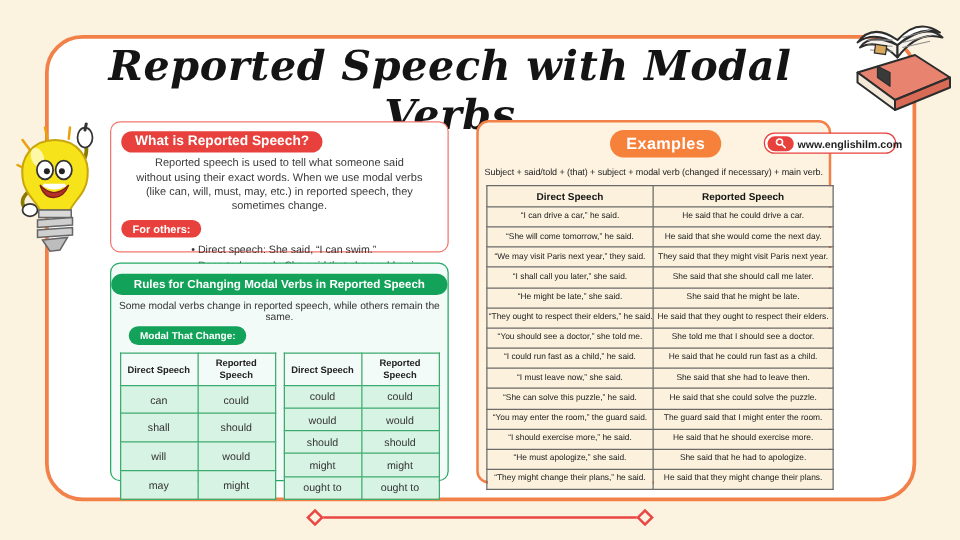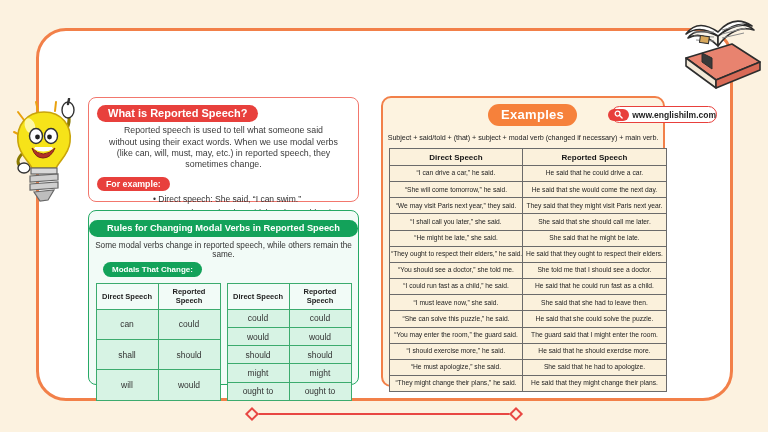--- a/index.html
+++ b/index.html
@@ -30,41 +30,42 @@
   .badges-row{display:flex;justify-content:space-between;padding:0 24px 0 14px;margin-bottom:6px;}
   .badges-row .pill{font-size:8px;padding:2.5px 9px;border-radius:9px;}
   .tables-row{display:flex;gap:6px;justify-content:center;}
   .modal-table{border-collapse:collapse;width:125px;table-layout:fixed;}
   .modal-table th{font-size:7.5px;font-weight:bold;color:#222;background:#f2fbf7;border:1px solid #3cab6e;padding:3.5px 1px;}
   .modal-table td{font-size:8.5px;color:#333;background:#d7f3e4;border:1px solid #3cab6e;padding:3.6px 1px;text-align:center;}
 
   
   .examples-box{position:absolute;left:381px;top:96px;width:284px;height:291px;background:#fdf3e0;border:2px solid #f28049;border-radius:10px;box-sizing:border-box;overflow:visible;}
   .examples-box .box-title{position:absolute;left:105px;top:6px;font-size:13px;padding:3px 13px;border-radius:14px;letter-spacing:.3px;}
-  .searchbar{position:absolute;left:228px;top:8px;width:106px;height:17px;background:#fff;border:1.3px solid #e8403c;border-radius:10px;display:flex;align-items:center;box-sizing:border-box;z-index:3;justify-content:flex-end;}
+  .searchbar{position:absolute;left:228px;top:8px;width:106px;height:17px;background:#fff;border:1.3px solid #e8403c;border-radius:10px;display:flex;align-items:center;box-sizing:border-box;z-index:3;}
   .search-btn{width:21px;height:12px;background:#e8403c;border-radius:7px;margin-left:2px;display:flex;align-items:center;justify-content:center;flex:none;}
   .searchbar .url{font-size:8.5px;font-weight:bold;color:#1e1e1e;margin-left:3px;white-space:nowrap;}
   .formula{position:absolute;left:0;top:35px;width:100%;margin:0;text-align:center;font-size:7.2px;color:#222;white-space:nowrap;letter-spacing:-.05px;}
   .examples-table{position:absolute;left:6px;top:50px;width:278px;border-collapse:collapse;table-layout:fixed;}
   .examples-table col.c1{width:48%;}
   .examples-table col.c2{width:52%;}
   .examples-table th{font-size:8px;font-weight:bold;color:#161616;background:#fbf1dc;border:1px solid #6b6b6b;padding:3.5px 1px;}
   .examples-table td{font-size:6.7px;color:#222;background:#fbf1dc;border:1px solid #6b6b6b;padding:3.4px 1px;text-align:center;white-space:nowrap;overflow:hidden;line-height:1.25;}
 
   
   .bottom-line{position:absolute;left:247px;top:408px;width:274px;height:12px;display:flex;align-items:center;}
   .bottom-line .bar{flex:1;height:2.5px;background:#e84743;}
   .bottom-line .diamond{width:6px;height:6px;border:2px solid #e84743;background:#fcf2e0;transform:rotate(45deg);flex:none;}
 </style>
 </head>
 <body>
 
 <div class="page">
   <div class="frame"></div>
 
+  <h1 class="title">Reported Speech with Modal Verbs</h1>
 
   <svg class="books" viewBox="0 0 92 84">
     <g stroke="#2d2d2d" stroke-width="1.6" stroke-linejoin="round">
       <path d="M14 52 L60 38 L88 56 L44 74 Z" fill="#e8836f"></path>
       <path d="M14 52 L14 60 L44 82 L44 74 Z" fill="#f3e9d8"></path>
       <path d="M44 74 L44 82 L88 64 L88 56 Z" fill="#d96a56"></path>
       <path d="M30 47 L30 56 L40 63 L40 52 Z" fill="#3a3a3a" stroke-width="1"></path>
       <path d="M46 40 Q30 24 16 32 Q24 20 46 30 Z" fill="#f7f3ea"></path>
       <path d="M46 40 Q62 18 82 24 Q70 12 46 30 Z" fill="#f7f3ea"></path>
       <path d="M46 30 Q28 18 14 28 Q26 12 46 26 Q62 8 80 20 Q64 14 46 30 Z" fill="#ffffff"></path>
@@ -100,32 +101,32 @@
     <path d="M28 51 Q37 56 47 51 L46 49 L29 49 Z" fill="#ffffff"></path>
 
     <rect x="25" y="70" width="26" height="6" fill="#d9d9d9" stroke="#666" stroke-width="1.2"></rect>
     <path d="M24 78 L52 76 L52 82 L24 84 Z M24 86 L52 84 L52 90 L24 92 Z" fill="#cfcfcf" stroke="#666" stroke-width="1.2"></path>
     <path d="M28 94 L48 92 L42 102 L34 103 Z" fill="#bdbdbd" stroke="#666" stroke-width="1.2"></path>
   </svg>
 
   <section class="what-box">
     <span class="pill red box-title">What is Reported Speech?</span>
     <p>Reported speech is used to tell what someone said without using their exact words. When we use modal verbs (like can, will, must, may, etc.) in reported speech, they sometimes change.</p>
-    <span class="pill red ex-pill">For example:</span>
+    <span class="pill red ex-pill">For others:</span>
     <ul>
         <li>Direct speech: She said, “I can swim.”</li>
         <li>Reported speech: She said that she could swim.</li>
       </ul>
   </section>
 
   <section class="rules-box">
     <span class="pill green box-title">Rules for Changing Modal Verbs in Reported Speech</span>
     <p class="subtitle">Some modal verbs change in reported speech, while others remain the same.</p>
     <div class="badges-row">
-      <span class="pill green">Modals That Change:</span>
+      <span class="pill green">Modal That Change:</span>
     </div>
     <div class="tables-row">
       <table class="modal-table">
         <thead>
             <tr>
               <th>Direct Speech</th>
               <th>Reported Speech</th>
             </tr>
           </thead>
         <tbody>
@@ -133,20 +134,24 @@
               <td>can</td>
               <td>could</td>
             </tr>
             <tr>
               <td>shall</td>
               <td>should</td>
             </tr>
             <tr>
               <td>will</td>
               <td>would</td>
+            </tr>
+            <tr>
+              <td>may</td>
+              <td>might</td>
             </tr>
           </tbody>
       </table>
       <table class="modal-table">
         <thead>
             <tr>
               <th>Direct Speech</th>
               <th>Reported Speech</th>
             </tr>
           </thead>

